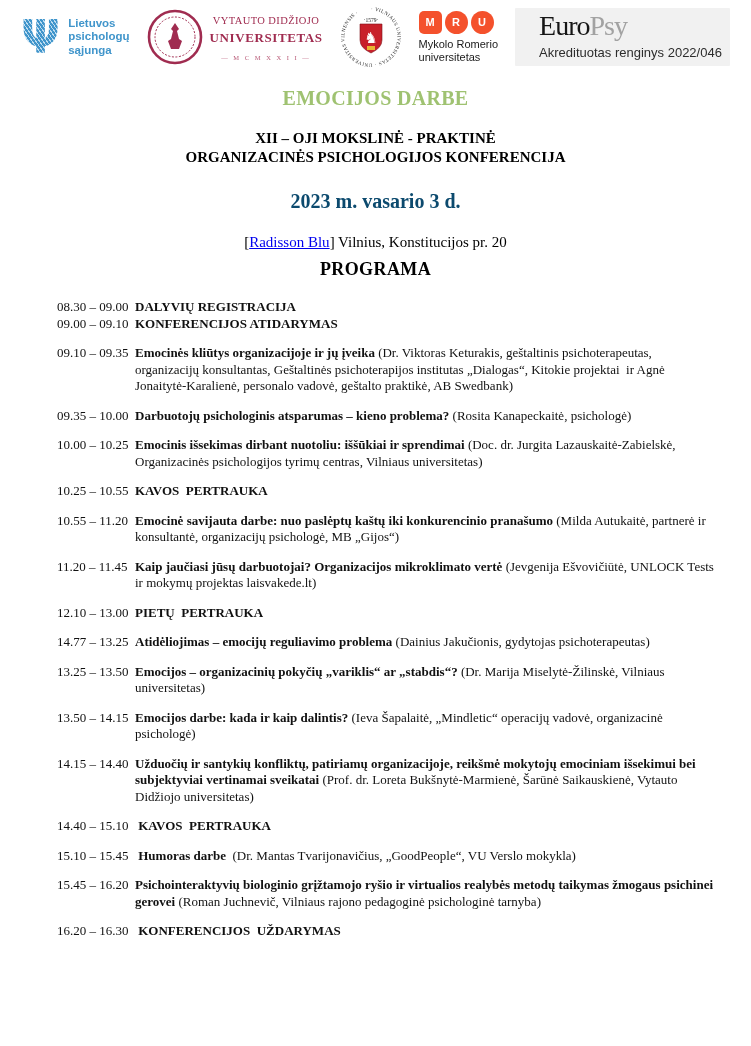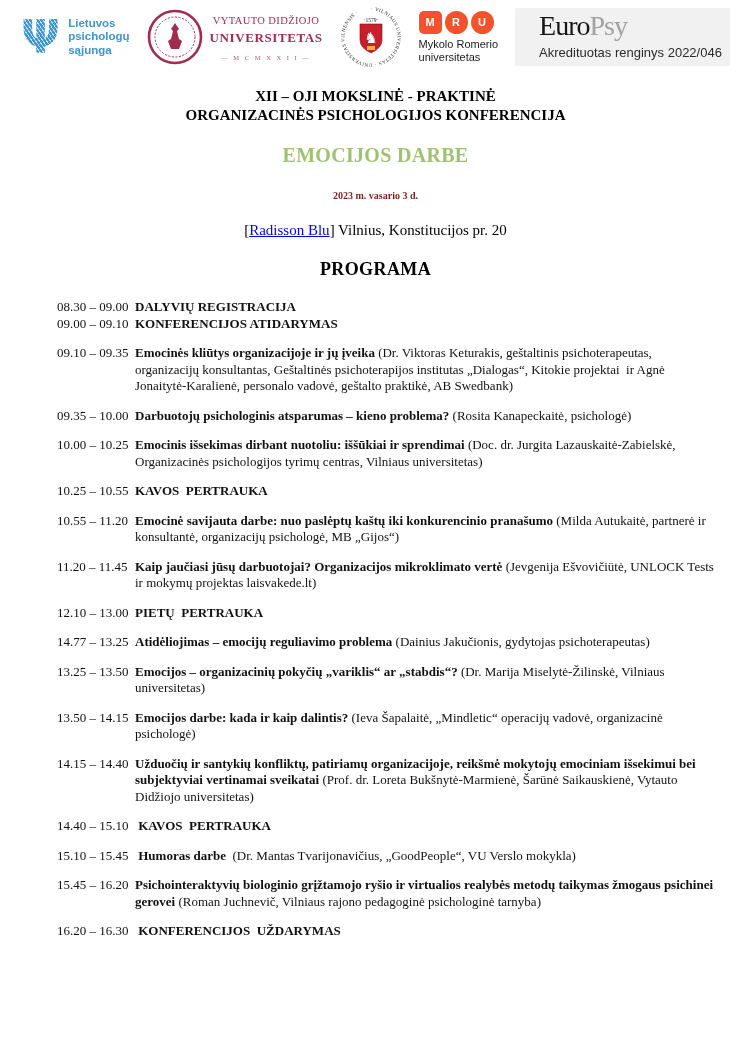--- a/index.html
+++ b/index.html
@@ -62,24 +62,24 @@
   }
   .europsy-word { font-family:"Liberation Serif", serif; line-height:28px; }
   .europsy-euro { font-size:28px; color:#161616; letter-spacing:-1px; }
   .europsy-psy  { font-size:28px; color:#a2a2a2; letter-spacing:-1px; }
   .europsy-acc  { font-size:13px; color:#2c2c2c; margin-top:1px; font-family:"Liberation Sans", sans-serif; }
 
   
   .center { text-align:center; }
   .supertitle { margin-top:19px; font-size:15px; font-weight:bold; line-height:19px; color:#000; }
   .conf-title { margin-top:19px; font-size:20px; font-weight:bold; color:#9fc271; letter-spacing:0.3px; }
-  .conf-date  { margin-top:23px; font-size:10px; font-weight:bold; color:#7f1d1d; }
+  .conf-date  { margin-top:23px; font-size:20px; font-weight:bold; color:#0c4a6e; }
   .venue      { margin-top:21px; font-size:15px; color:#000; }
   .venue a    { color:#0000EE; text-decoration:underline; }
-  .programa   { margin-top:20px; font-size:18px; font-weight:bold; letter-spacing:0.4px; color:#000; }
+  .programa   { margin-top:8px; font-size:18px; font-weight:bold; letter-spacing:0.4px; color:#000; }
 
   
   .schedule { margin:19px 36px 0 57px; }
   .row {
     display:grid; grid-template-columns:78px 1fr;
     margin-top:13px;
     font-size:13px; line-height:16.5px;
   }
   .row.tight { margin-top:0; }
   .row:first-child { margin-top:0; }
@@ -146,27 +146,27 @@
 
     <div class="logo europsy">
       <span class="europsy-word">
         <span class="europsy-euro">Euro</span><span class="europsy-psy" style="color: rgb(162, 162, 162);">Psy</span>
       </span>
       <span class="europsy-acc">Akredituotas renginys  2022/046</span>
     </div>
 
   </div>
 
+  <div class="center conf-title" style="color: rgb(159, 194, 113);">EMOCIJOS DARBE</div>
+
   <div class="center supertitle">
     <span>XII – OJI MOKSLINĖ - PRAKTINĖ</span><br>
     <span>ORGANIZACINĖS PSICHOLOGIJOS KONFERENCIJA</span>
   </div>
 
-  <div class="center conf-title" style="color: rgb(159, 194, 113);">EMOCIJOS DARBE</div>
-
   <div class="center conf-date">2023 m. vasario 3 d.</div>
 
   <div class="center venue">
     <span>[</span><a href="#" style="color: rgb(0, 0, 238);">Radisson Blu</a><span>] Vilnius, Konstitucijos pr. 20</span>
   </div>
 
   <div class="center programa">PROGRAMA</div>
 
   <div class="schedule">
   <div class="row">

